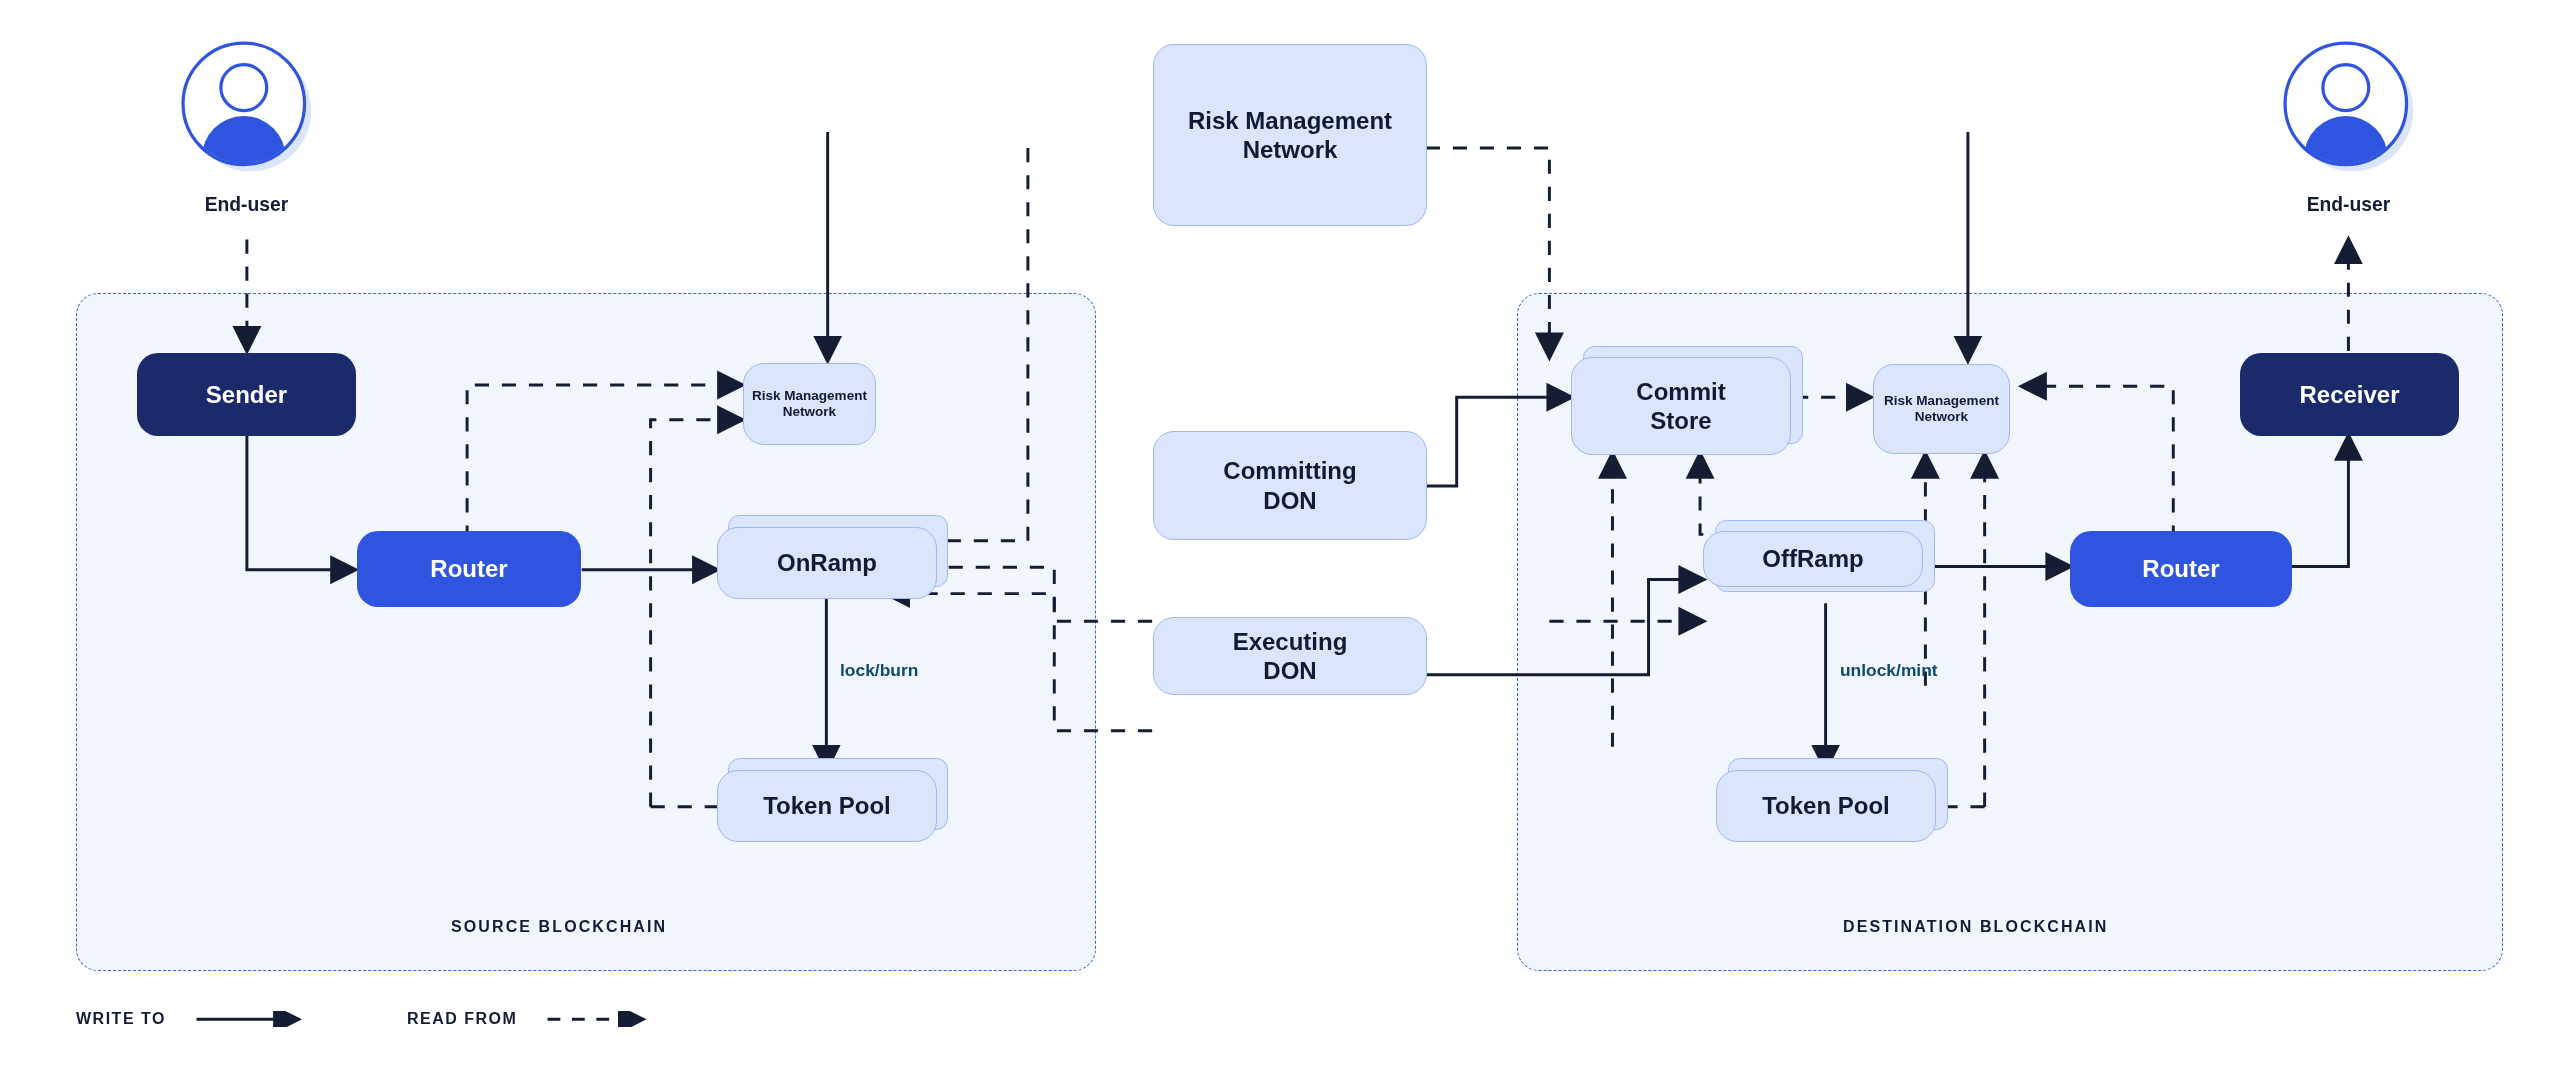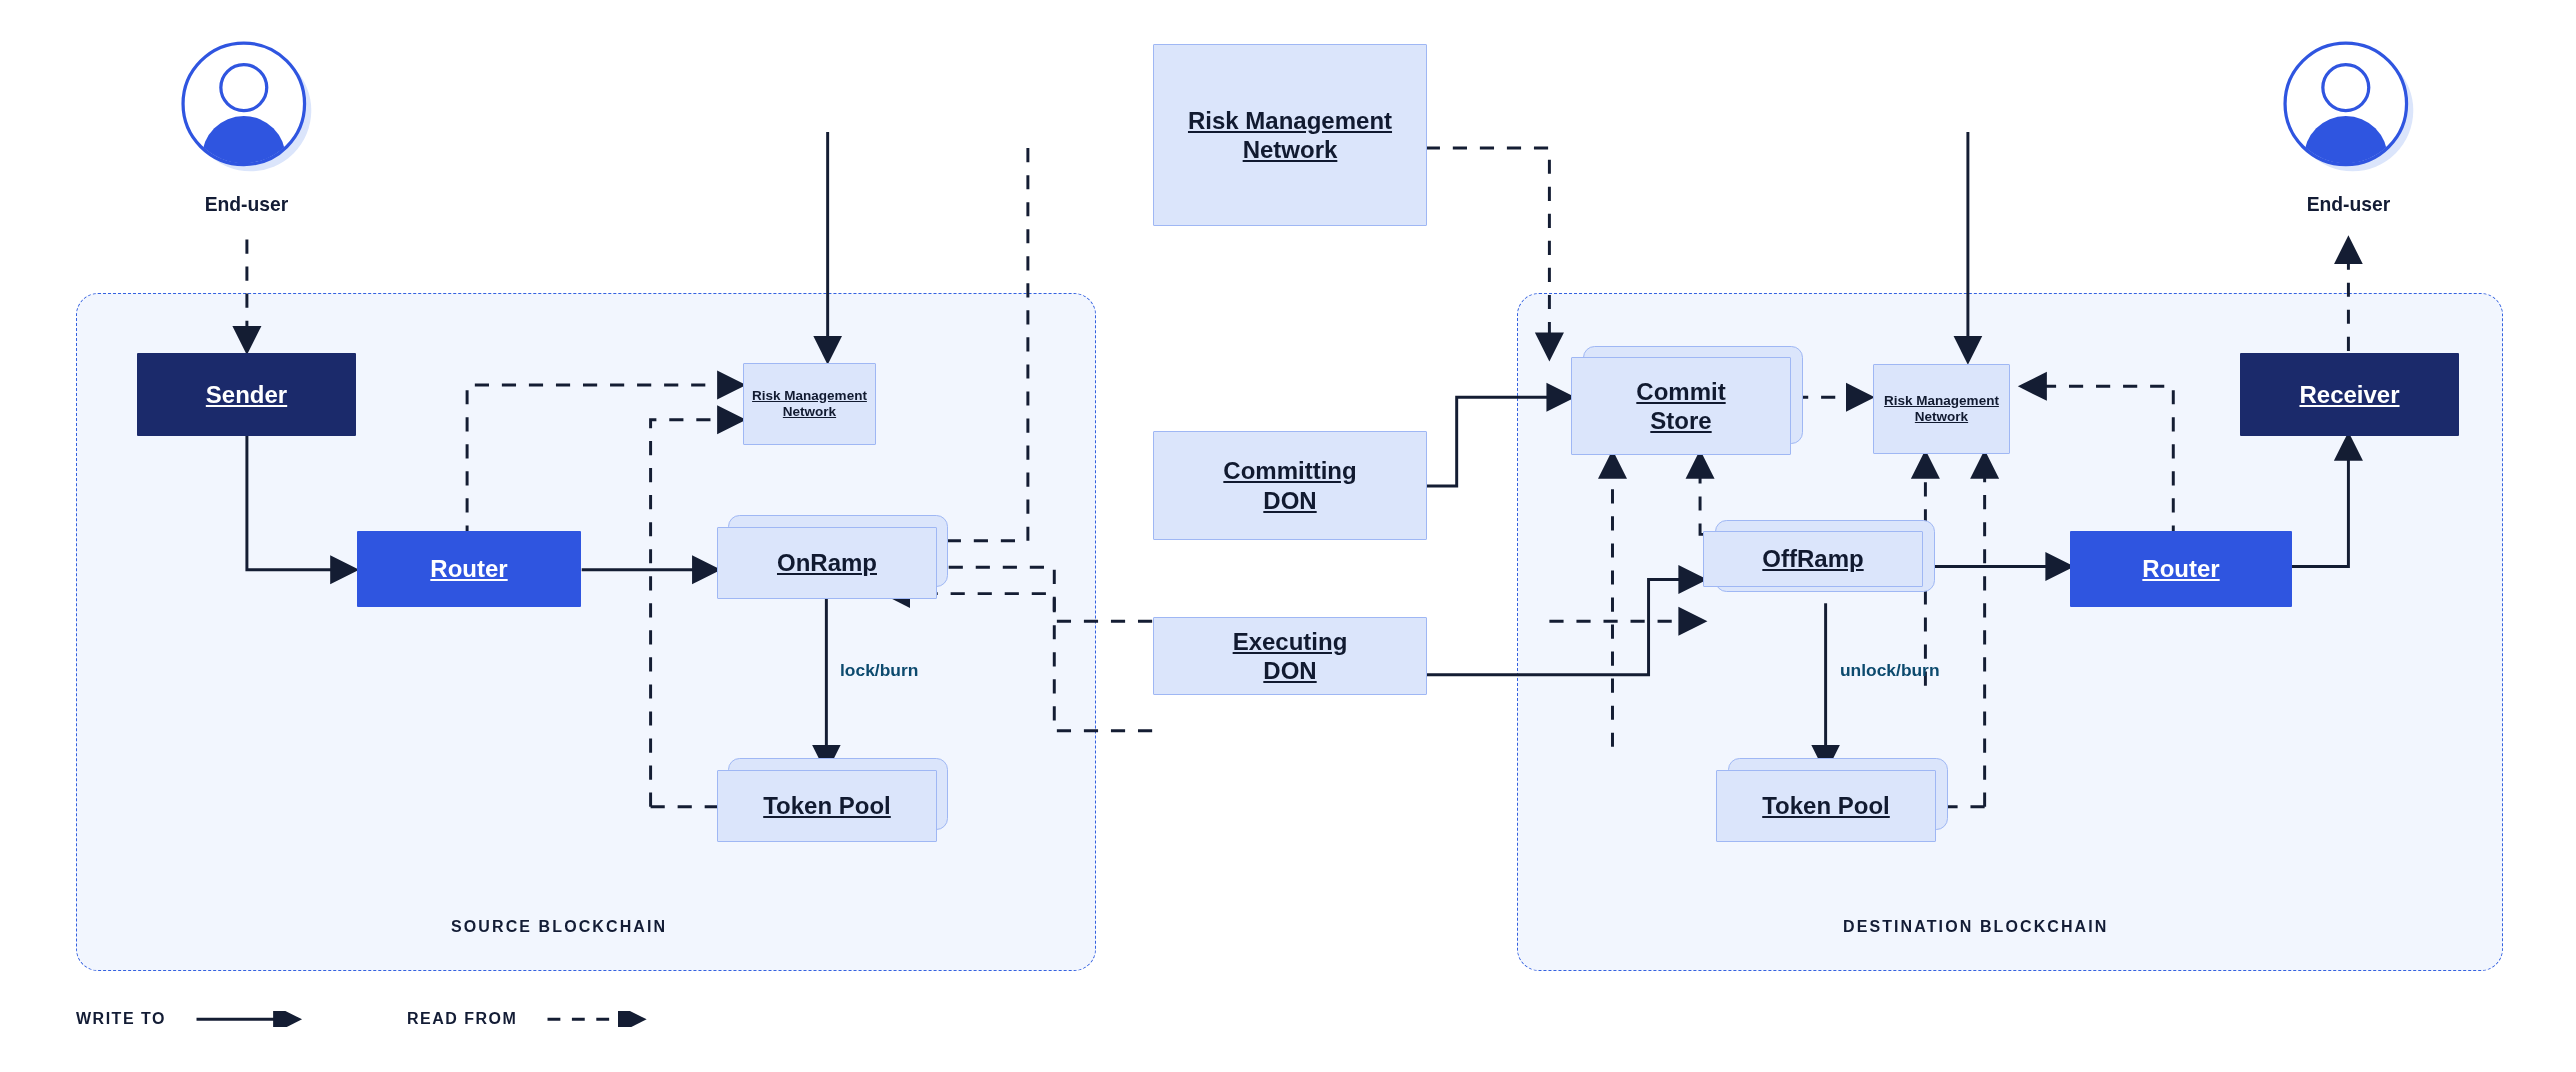--- a/index.html
+++ b/index.html
@@ -6,22 +6,22 @@
   body{font-family:"Liberation Sans",sans-serif;}
   #stage{position:relative;width:2576px;height:1072px;background:#ffffff;overflow:hidden;}
   svg.layer{position:absolute;left:0;top:0;width:2576px;height:1072px;pointer-events:none;}
 
   
   .zone{position:absolute;background:#f2f6fe;border:1.9px dashed #3461e0;border-radius:22px;}
   .zone-label{position:absolute;font-size:16px;font-weight:700;letter-spacing:2.1px;
               color:#131c35;text-transform:uppercase;white-space:nowrap;}
 
   
-  .box{position:absolute;border-radius:1px;display:flex;align-items:center;justify-content:center;
-       text-align:center;box-sizing:border-box;line-height:1.22;text-decoration:underline;}
+  .box{position:absolute;border-radius:21px;display:flex;align-items:center;justify-content:center;
+       text-align:center;box-sizing:border-box;line-height:1.22;}
   .box.dark{background:#1b2a6b;color:#ffffff;font-size:24px;font-weight:700;text-align:right;}
   .box.blue{background:#2f55e0;color:#ffffff;font-size:24px;font-weight:700;}
   .box.light{background:#dbe5fb;border:1.6px solid #9fb7f4;color:#111a30;font-size:24px;font-weight:700;}
   .box.light.small{font-size:13.5px;font-weight:700;}
   .box.light.med{font-size:24px;font-weight:700;}
 
   
   .stack-back{position:absolute;background:#dbe5fb;border:1.6px solid #9fb7f4;border-radius:11.6px;box-sizing:border-box;}
 
   
@@ -197,21 +197,21 @@
   <div class="stack-back" style="left:1715px;top:520px;width:220px;height:72px;"></div>
   <div class="box light med" style="left:1703px;top:531px;width:220px;height:56px;">
     <span>OffRamp</span>
   </div>
 
   <div class="stack-back" style="left:1728px;top:758px;width:220px;height:72px;"></div>
   <div class="box light med" style="left:1716px;top:770px;width:220px;height:72px;">
     <span>Token Pool</span>
   </div>
 
-  <div class="edge-label" style="left:1840px;top:660px;">unlock/burn</div>
+  <div class="edge-label" style="left:1840px;top:660px;">unlock/mint</div>
 
   <div class="box blue" style="left:2070px;top:531px;width:222px;height:76px;">
     <span>Router</span>
   </div>
 
   <div class="box dark" style="left:2240px;top:353px;width:219px;height:83px;">
     <span>Receiver</span>
   </div>
 
   <div class="legend-item" style="left:76px;top:1010px;">

